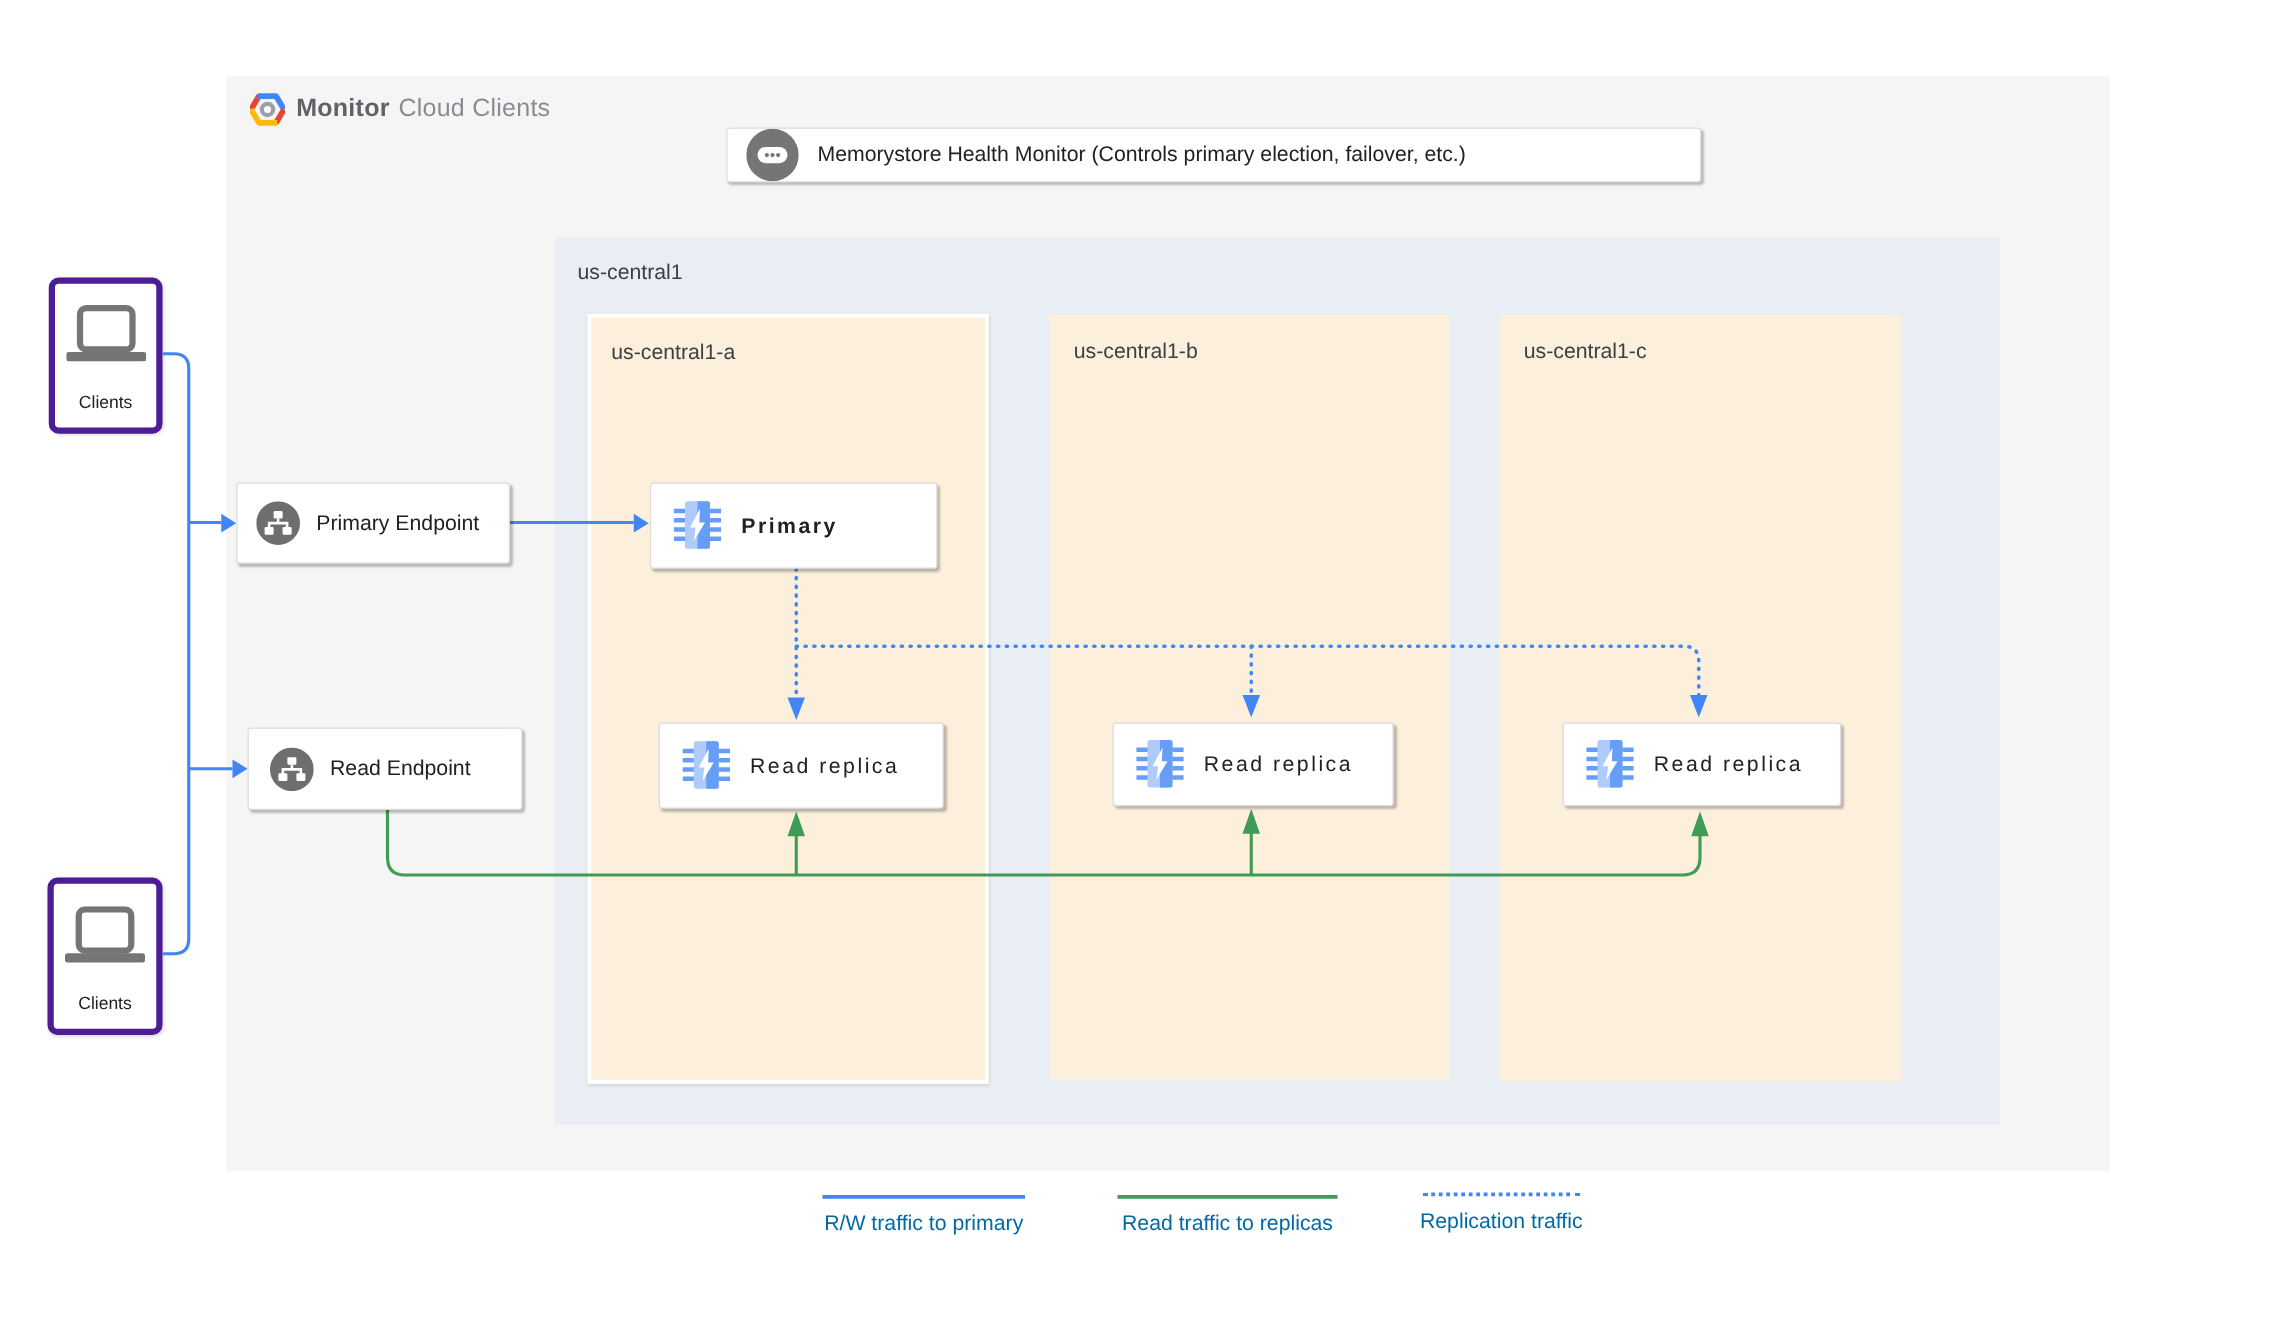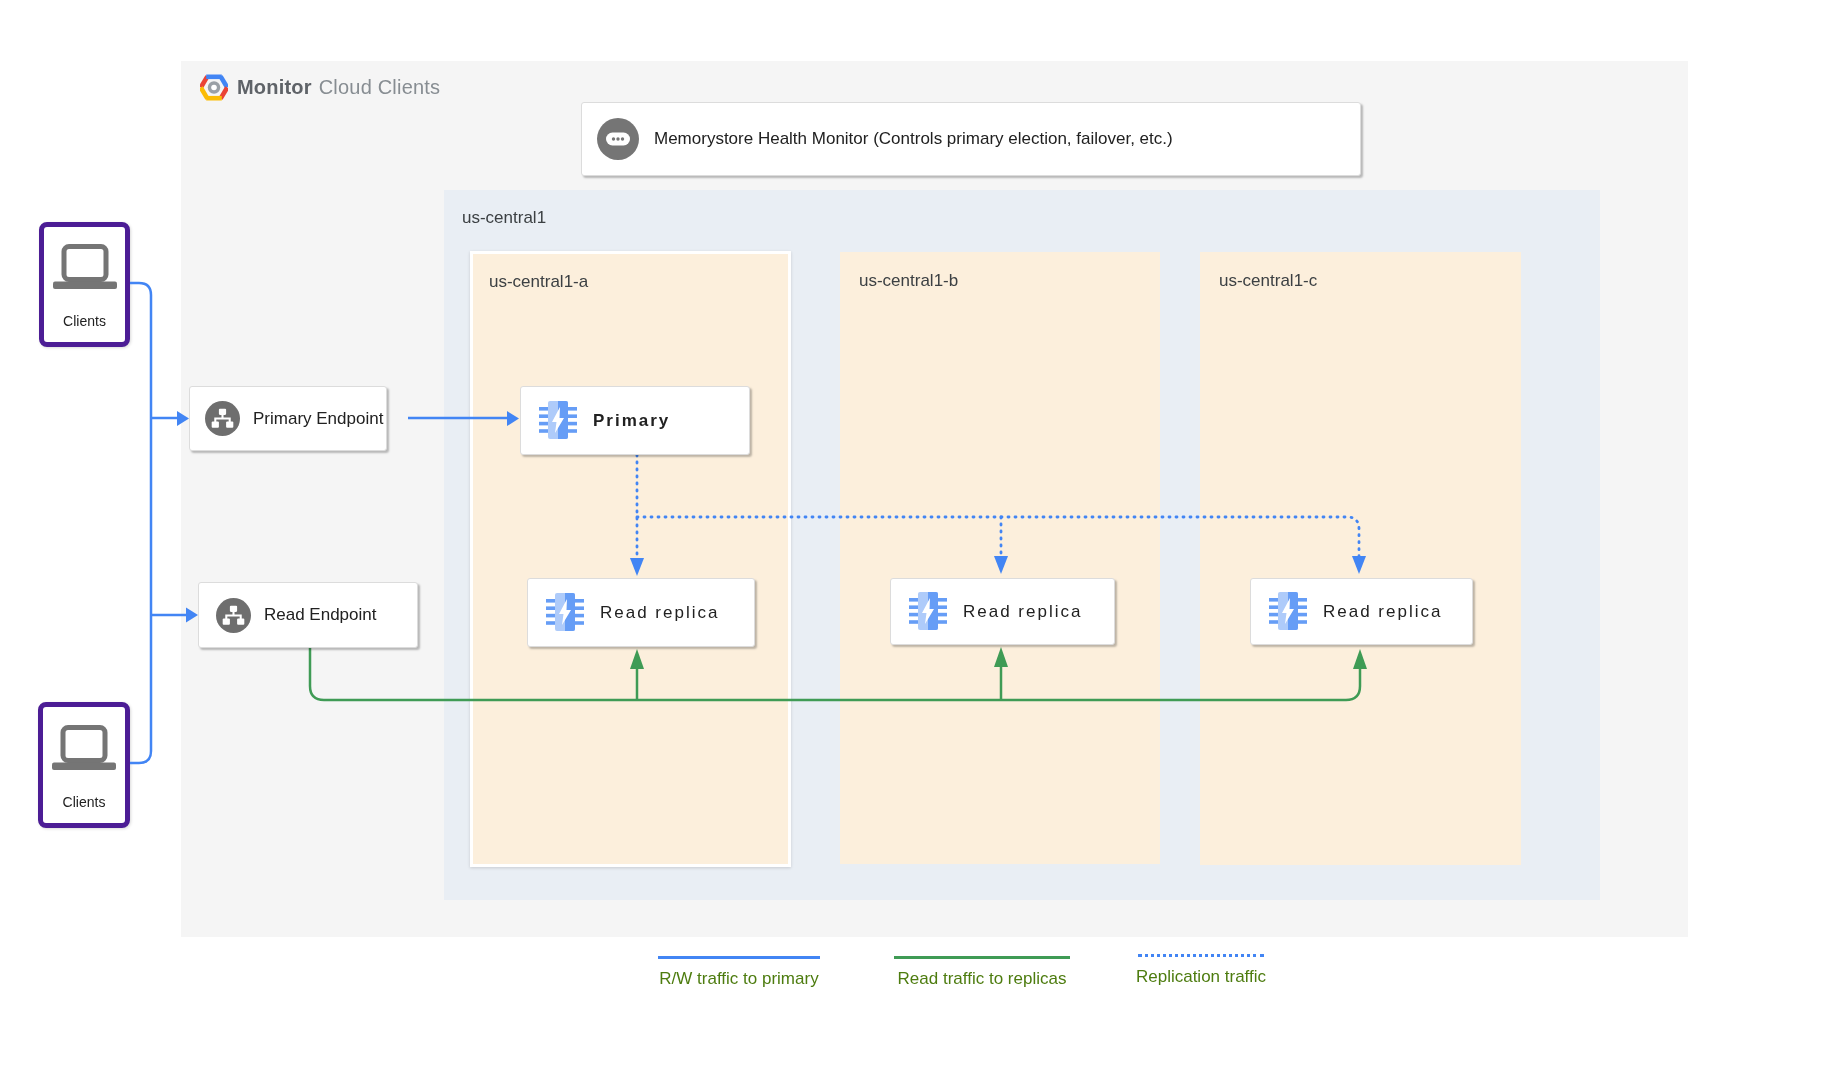--- a/index.html
+++ b/index.html
@@ -21,21 +21,21 @@
   #logo{left:200px;top:74px;display:flex;align-items:center;gap:9px;}
   #logo .word-bold{font-size:20px;font-weight:700;color:#5f6368;letter-spacing:.2px;}
   #logo .word-light{font-size:20px;font-weight:400;color:#878d92;letter-spacing:.2px;margin-left:-2px;}
 
   
   .card{
     background:#fff;border:1px solid #dcdcdc;border-radius:3px;
     box-shadow:2px 2px 2px rgba(0,0,0,.25);
     display:flex;align-items:center;
   }
-  #health-box{left:581px;top:102px;width:780px;height:74px;padding-left:15px;gap:15px;}
+  #health-box{left:581px;top:102px;width:780px;height:44px;padding-left:15px;gap:15px;}
   #health-box .label{font-size:17px;color:var(--text-dark);}
 
   
   #region{left:444px;top:190px;width:1156px;height:710px;background:var(--region-fill);}
   #region-label{left:462px;top:208px;font-size:17px;color:var(--text-medium);}
   .zone{background:var(--zone-fill);}
   #zone-a{left:470px;top:251px;width:321px;height:616px;border:3px solid #ffffff;box-shadow:0 1px 3px rgba(0,0,0,.15);}
   #zone-b{left:840px;top:252px;width:320px;height:612px;}
   #zone-c{left:1200px;top:252px;width:321px;height:613px;}
   .zone-label{position:absolute;font-size:17px;color:var(--text-medium);}
@@ -47,21 +47,21 @@
   .clients-card{
     background:#fff;border:5px solid #4c1d95;border-radius:8px;
     box-shadow:1px 1px 3px rgba(0,0,0,.15);
     display:flex;flex-direction:column;align-items:center;
   }
   #clients-top{left:39px;top:222px;width:91px;height:125px;padding-top:17px;}
   #clients-bottom{left:38px;top:702px;width:92px;height:126px;padding-top:18px;}
   .clients-label{font-size:14px;color:var(--text-dark);margin-top:auto;margin-bottom:13px;}
 
   
-  #primary-endpoint{left:189px;top:386px;width:198px;height:65px;padding-left:15px;gap:13px;z-index:4;}
+  #primary-endpoint{left:189px;top:386px;width:219px;height:65px;padding-left:15px;gap:13px;z-index:4;}
   #read-endpoint{left:198px;top:582px;width:220px;height:66px;padding-left:17px;gap:13px;z-index:4;}
   .ep-label{font-size:17px;color:var(--text-dark);}
   .node{z-index:4;padding-left:18px;gap:16px;}
   #primary-node{left:520px;top:386px;width:230px;height:69px;font-weight:bold;}
   #replica-a{left:527px;top:578px;width:228px;height:69px;}
   #replica-b{left:890px;top:578px;width:225px;height:67px;}
   #replica-c{left:1250px;top:578px;width:223px;height:67px;}
   .node-label{font-size:17px;color:var(--text-dark);letter-spacing:2px;}
 
   
@@ -73,21 +73,21 @@
   .ag{fill:var(--green);}
 
   
   .legend-item{display:flex;flex-direction:column;align-items:center;}
   #legend-rw{left:639px;top:956px;width:200px;}
   #legend-read{left:872px;top:956px;width:220px;}
   #legend-repl{left:1101px;top:954px;width:200px;}
   .legend-line-blue{width:162px;height:3px;background:var(--blue);}
   .legend-line-green{width:176px;height:3px;background:var(--green);}
   .legend-line-dotted{width:126px;height:0;border-top:3px dotted var(--blue);}
-  .legend-label{font-size:17px;color:#4d7c0f;margin-top:10px;}
+  .legend-label{font-size:17px;color:#0369a1;margin-top:10px;}
 </style>
 </head>
 <body>
 
 <div class="abs" id="canvas"></div>
 
 <div class="abs" id="logo">
   <svg width="28" height="27" viewBox="0 0 28 26">
     <polyline points="0.8,13 7.4,1.9" stroke="#ea4335" stroke-width="4.6" fill="none"></polyline>
     <polyline points="6.2,2.3 21.8,2.3" stroke="#4285f4" stroke-width="4.6" fill="none"></polyline>

